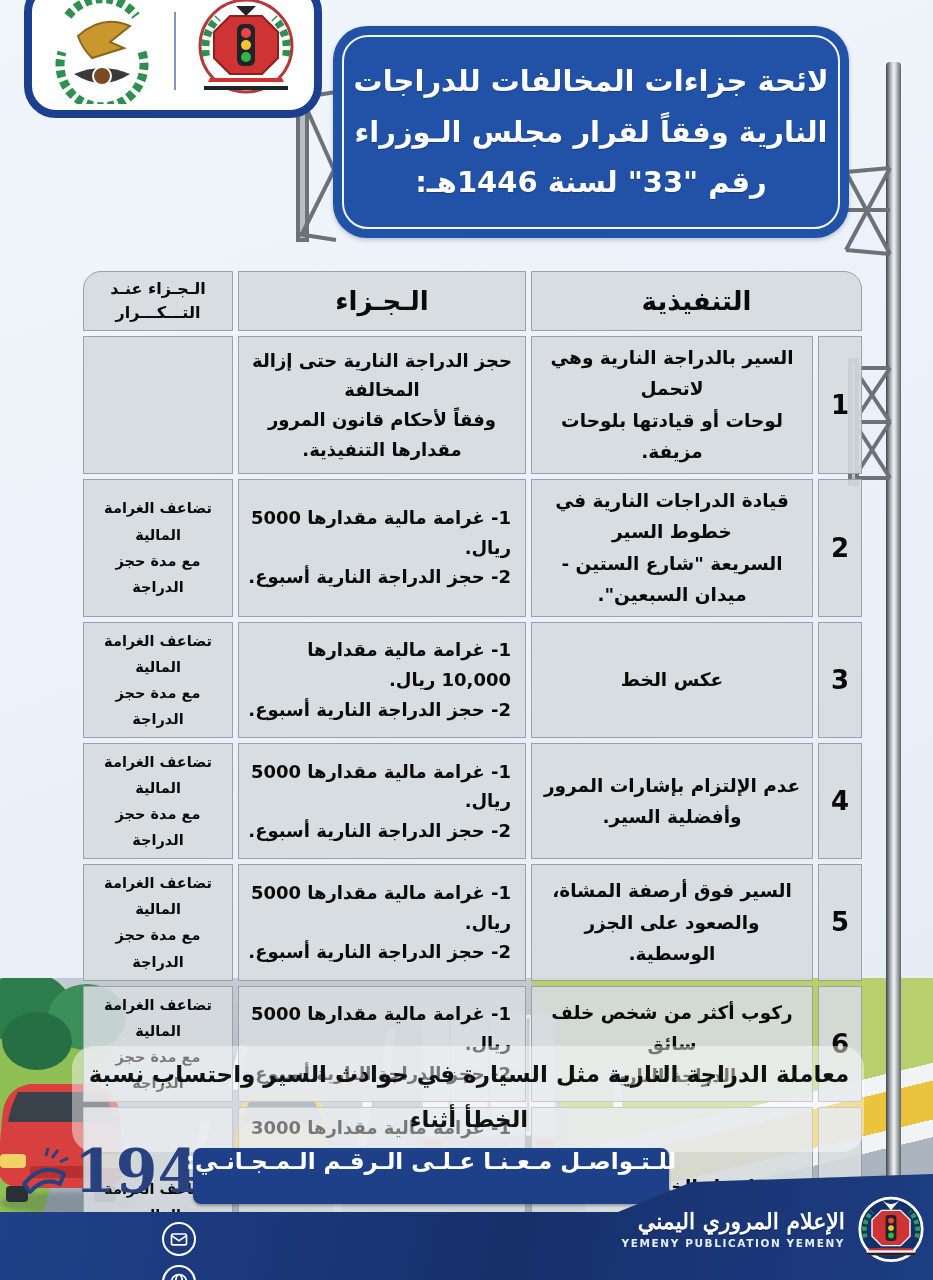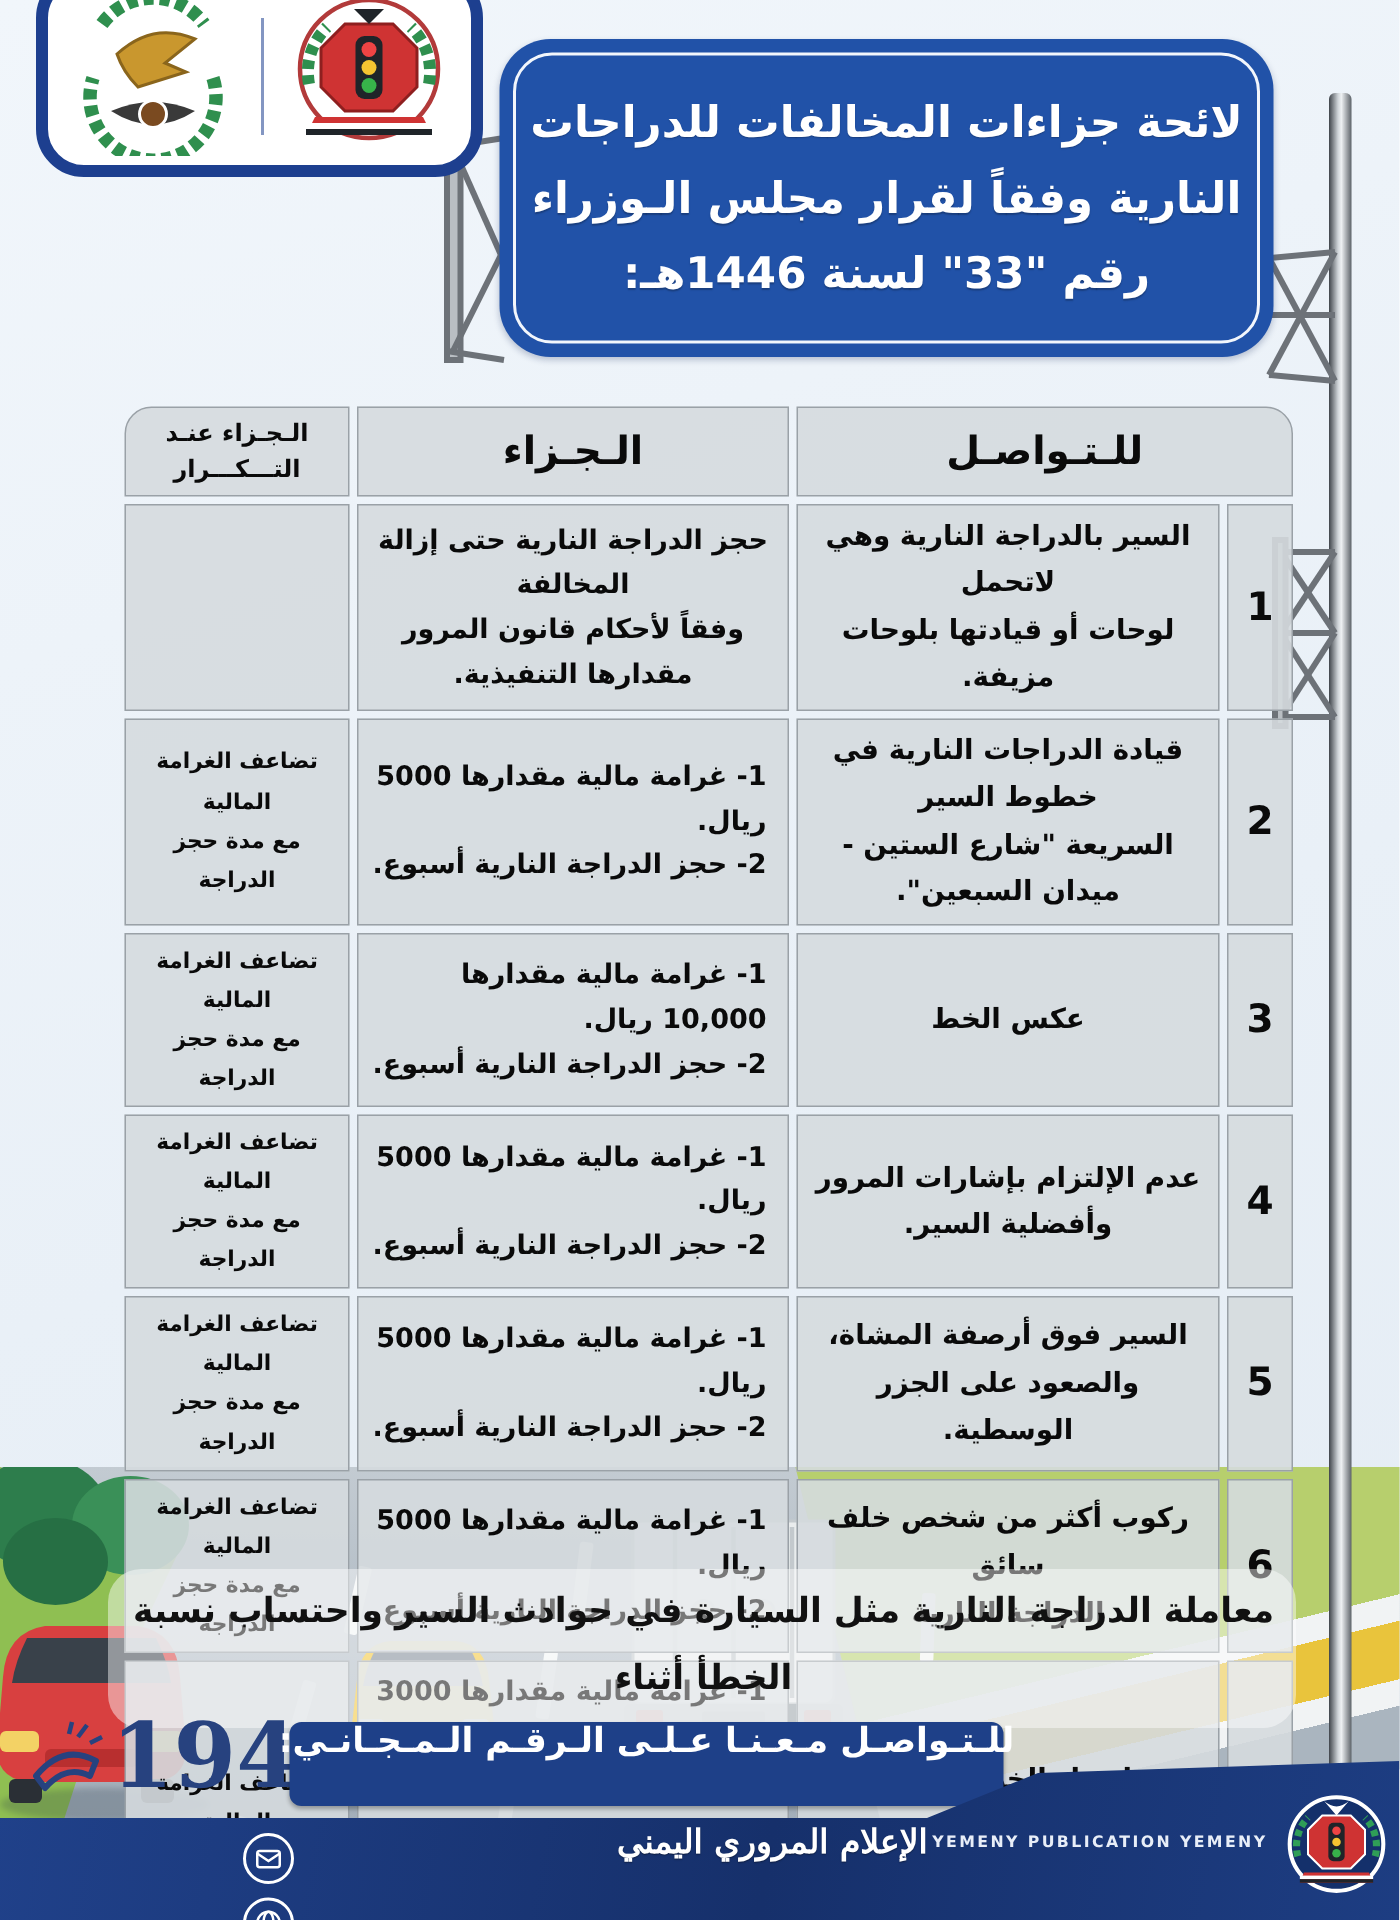--- a/index.html
+++ b/index.html
@@ -75,21 +75,21 @@
 
   
   .footer{left:0;top:1172px;width:933px;height:108px;z-index:5;
         background:linear-gradient(100deg,#20418a 0%,#16306b 55%,#1d3d82 100%);
         clip-path:polygon(0 40px,618px 40px,692px 10px,933px 2px,933px 108px,0 108px);}
   .fleft{position:absolute;left:90px;top:50px;display:flex;align-items:center;gap:9px;flex-direction:column;}
   .sicon{width:34px;height:34px;border:2px solid #fff;border-radius:50%;box-sizing:border-box;
         display:flex;align-items:center;justify-content:center;flex:none;}
   .ftext{color:#fff;font-size:27px;font-weight:800;letter-spacing:.5px;}
   .fright{position:absolute;right:4px;top:18px;display:flex;align-items:center;gap:8px;}
-  .orgnames{display:flex;flex-direction:row;align-items:center;gap:3px;}
+  .orgnames{display:flex;flex-direction:column;align-items:flex-end;gap:3px;}
   .org-ar{color:#fff;font-size:22px;font-weight:800;font-family:"DejaVu Serif","Liberation Serif",serif;
         direction:rtl;white-space:nowrap;text-shadow:0 1px 1px rgba(0,0,0,.4);}
   .org-en{color:#e8eef8;font-size:10.5px;font-weight:700;letter-spacing:1.6px;white-space:nowrap;}
 </style>
 </head>
 <body>
 
 <div class="abs scene">
   <div class="road"></div>
   <div class="verge"></div>
@@ -205,21 +205,21 @@
 
 <table class="vtable">
   <colgroup>
       <col class="c-no">
       <col class="c-v">
       <col class="c-p">
       <col class="c-r">
     </colgroup>
   <thead>
     <tr>
-      <th colspan="2">للـتـواصـل</th>
+      <th colspan="2">التنفيذية</th>
       <th>الـجـزاء</th>
       <th class="h-repeat">الـجـزاء عنـد
 التـــكـــرار</th>
     </tr>
   </thead>
   <tbody>
       <tr>
         <td class="ncell">1</td>
         <td class="vcell">السير بالدراجة النارية وهي لاتحمل
 لوحات أو قيادتها بلوحات مزيفة.</td>

